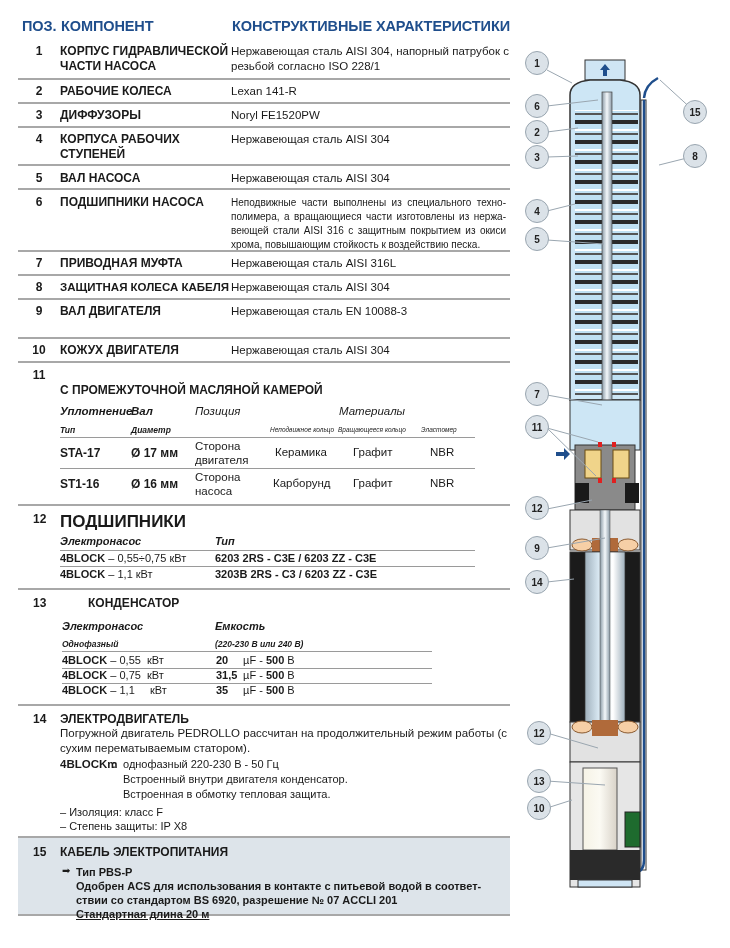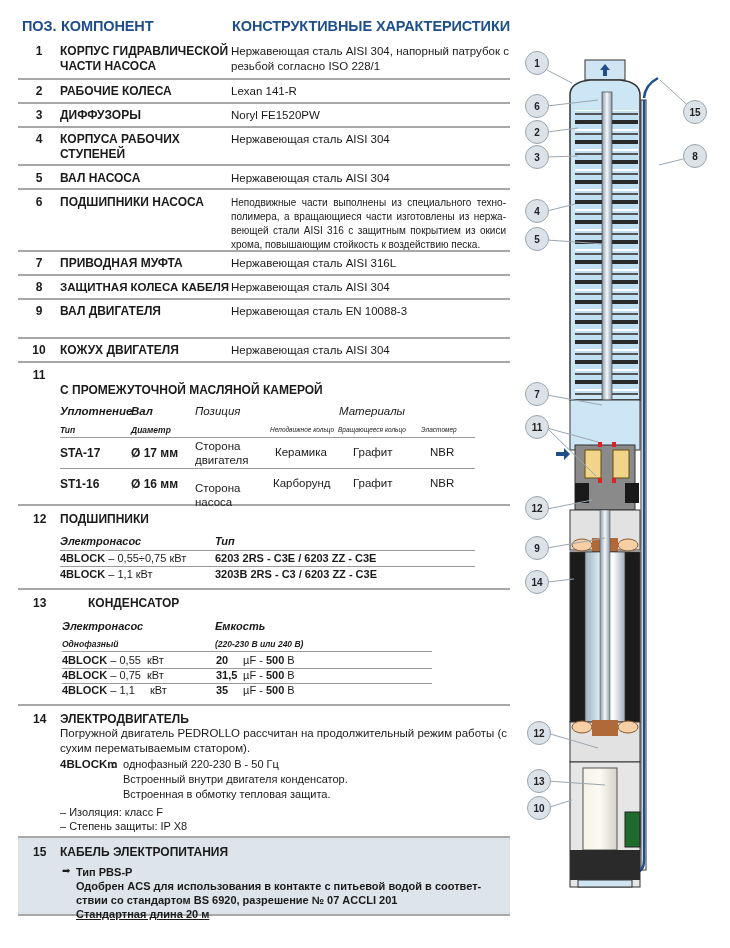--- a/index.html
+++ b/index.html
@@ -119,30 +119,30 @@
     <span class="b" style="position:absolute;left:131px;top:446px;font-size:12px;">Ø 17 мм</span>
     <span style="position:absolute;left:195px;top:439px;width:60px;font-size:11.5px;line-height:14px;">Сторона двигателя</span>
     <span style="position:absolute;left:275px;top:446px;font-size:11.5px;">Керамика</span>
     <span style="position:absolute;left:353px;top:446px;font-size:11.5px;">Графит</span>
     <span style="position:absolute;left:430px;top:446px;font-size:11.5px;">NBR</span>
   </div>
   <div class="tline" style="left:60px;top:468px;width:415px;"></div>
   <div>
     <span class="b" style="position:absolute;left:60px;top:477px;font-size:12px;">ST1-16</span>
     <span class="b" style="position:absolute;left:131px;top:477px;font-size:12px;">Ø 16 мм</span>
-    <span style="position:absolute;left:195px;top:470px;width:60px;font-size:11.5px;line-height:14px;margin-top:11px;">Сторона насоса</span>
+    <span style="position:absolute;left:195px;top:470px;width:60px;font-size:11.5px;line-height:14px;">Сторона насоса</span>
     <span style="position:absolute;left:273px;top:477px;font-size:11.5px;">Карборунд</span>
     <span style="position:absolute;left:353px;top:477px;font-size:11.5px;">Графит</span>
     <span style="position:absolute;left:430px;top:477px;font-size:11.5px;">NBR</span>
   </div>
 </div>
 
 <div>
   <span class="b" style="position:absolute;left:33px;top:512px;font-size:12px;">12</span>
-  <span class="b" style="position:absolute;left:60px;top:512px;font-size:12px;text-align:right;">ПОДШИПНИКИ</span>
+  <span class="b" style="position:absolute;left:60px;top:512px;font-size:17px;text-align:right;">ПОДШИПНИКИ</span>
   <span class="b it" style="position:absolute;left:60px;top:535px;font-size:11px;">Электронасос</span>
   <span class="b it" style="position:absolute;left:215px;top:535px;font-size:11px;">Тип</span>
   <div class="tline" style="left:60px;top:550px;width:415px;"></div>
   <div style="position:absolute;left:60px;top:552px;font-size:11px;">
     <span class="b">4BLOCK</span><span> – 0,55÷0,75 кВт</span>
   </div>
   <span class="b" style="position:absolute;left:215px;top:552px;font-size:11px;">6203 2RS - C3E / 6203 ZZ - C3E</span>
   <div class="tline" style="left:60px;top:566px;width:415px;"></div>
   <div style="position:absolute;left:60px;top:568px;font-size:11px;">
     <span class="b">4BLOCK</span><span> – 1,1 кВт</span>

